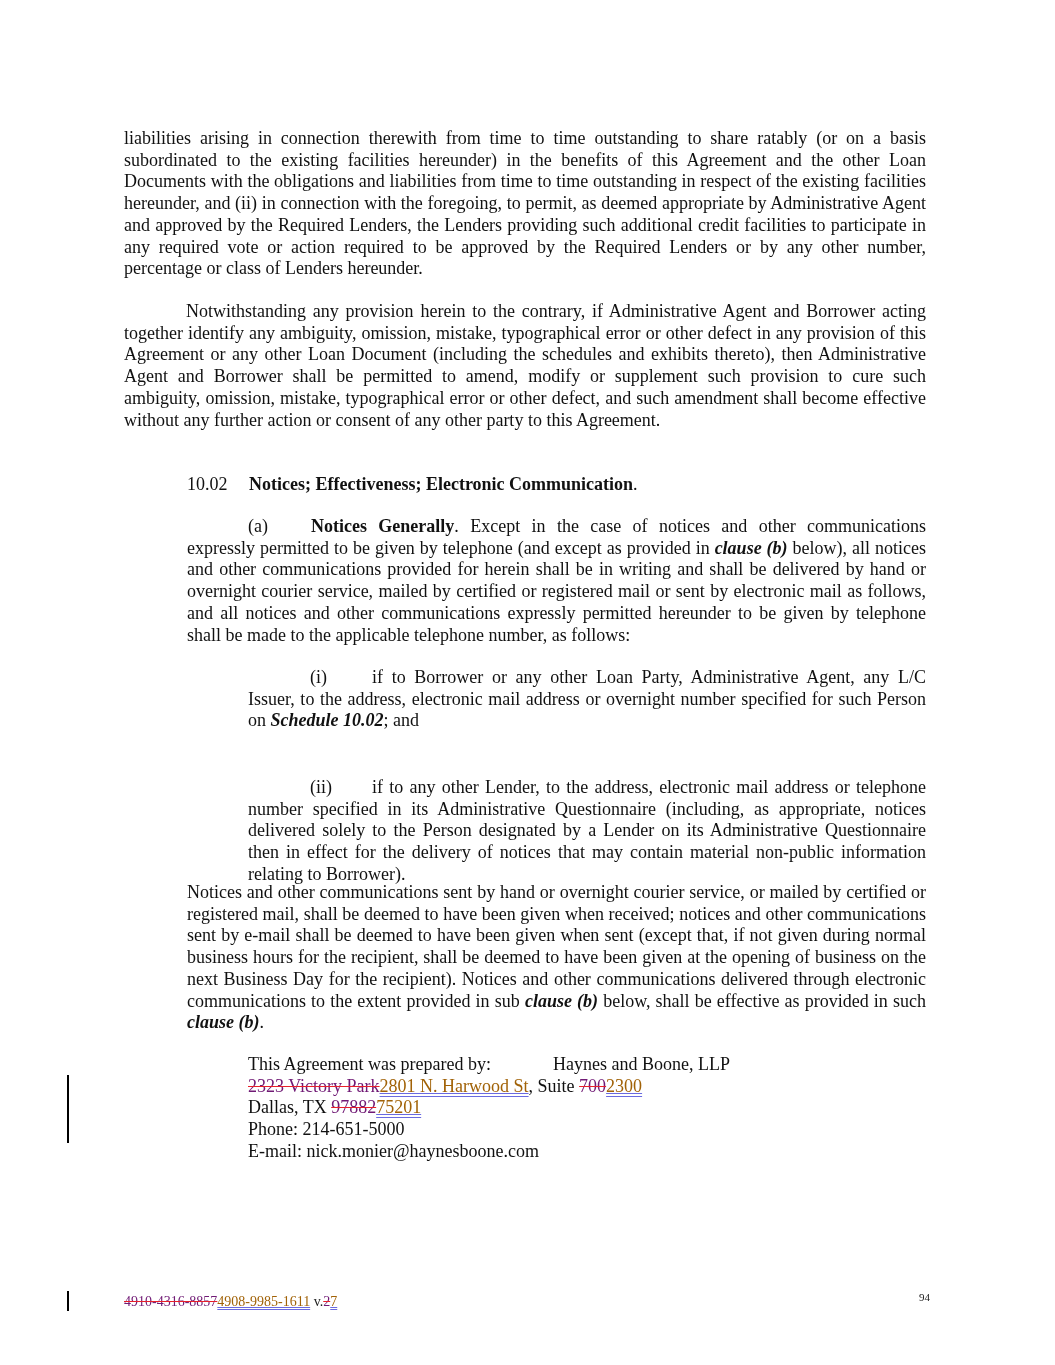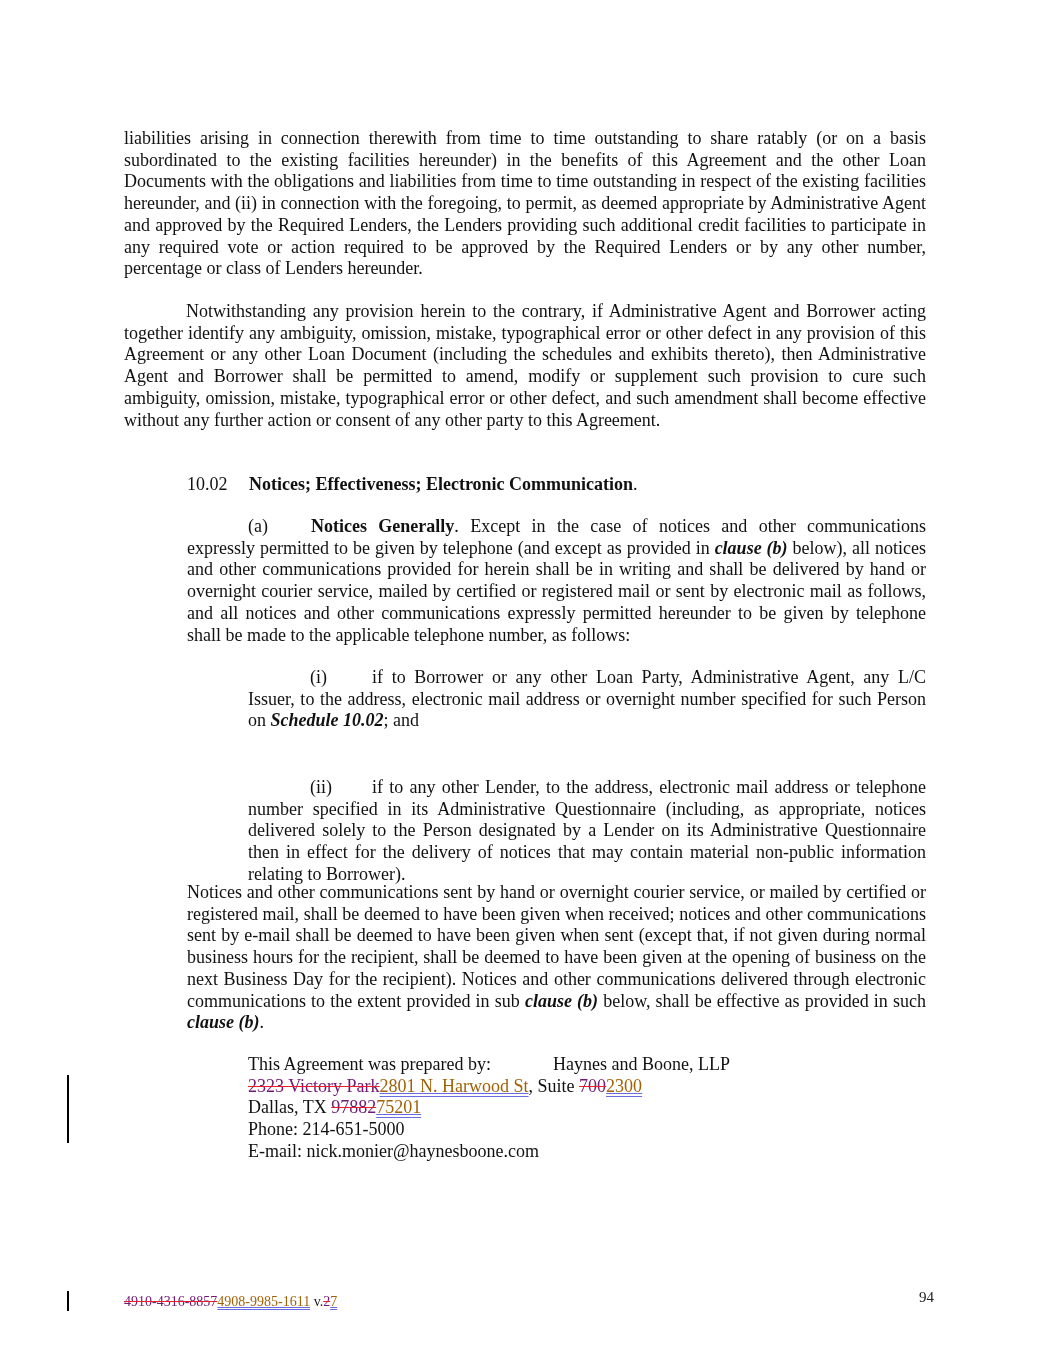--- a/index.html
+++ b/index.html
@@ -37,21 +37,21 @@
   .changebar { position: absolute; background: #000; width: 2px; }
   .cb1 { left: 67px; top: 1071px; height: 68px; }
   .cb2 { left: 67px; top: 1287px; height: 20px; }
   .footer-id {
     position: absolute; left: 124px; top: 1291px;
     font-size: 14px; line-height: 14px; white-space: nowrap;
   }
   .footer-id .v { color: #222; }
   .page-num {
     position: absolute; left: 919px; top: 1284px;
-    font-size: 15px; line-height: 18px; color: #222;
+    font-size: 11px; line-height: 18px; color: #222;
   }
 </style>
 </head>
 <body>
 
 <div class="page">
 
   <p class="blk p1">liabilities arising in connection therewith from time to time outstanding to share ratably (or on a basis subordinated to the existing facilities hereunder) in the benefits of this Agreement and the other Loan Documents with the obligations and liabilities from time to time outstanding in respect of the existing facilities hereunder, and (ii)&nbsp;in connection with the foregoing, to permit, as deemed appropriate by Administrative Agent and approved by the Required Lenders, the Lenders providing such additional credit facilities to participate in any required vote or action required to be approved by the Required Lenders or by any other number, percentage or class of Lenders hereunder.</p>
 
   <p class="blk p2">Notwithstanding any provision herein to the contrary, if Administrative Agent and Borrower acting together identify any ambiguity, omission, mistake, typographical error or other defect in any provision of this Agreement or any other Loan Document (including the schedules and exhibits thereto), then Administrative Agent and Borrower shall be permitted to amend, modify or supplement such provision to cure such ambiguity, omission, mistake, typographical error or other defect, and such amendment shall become effective without any further action or consent of any other party to this Agreement.</p>

